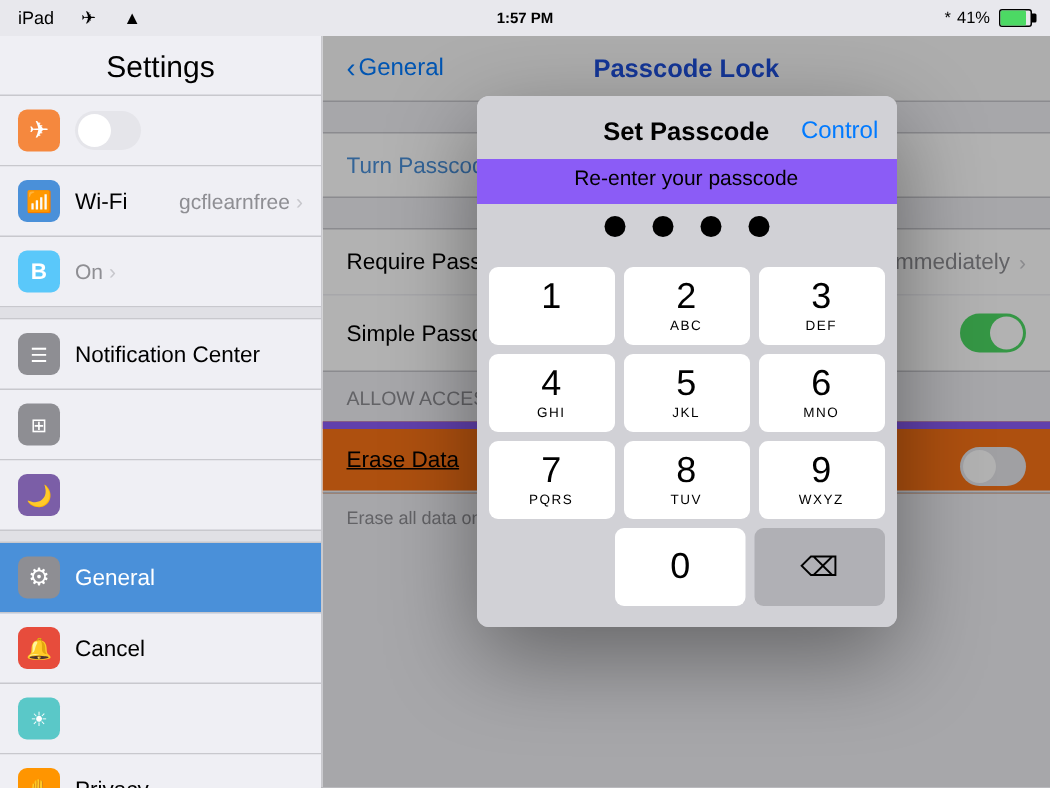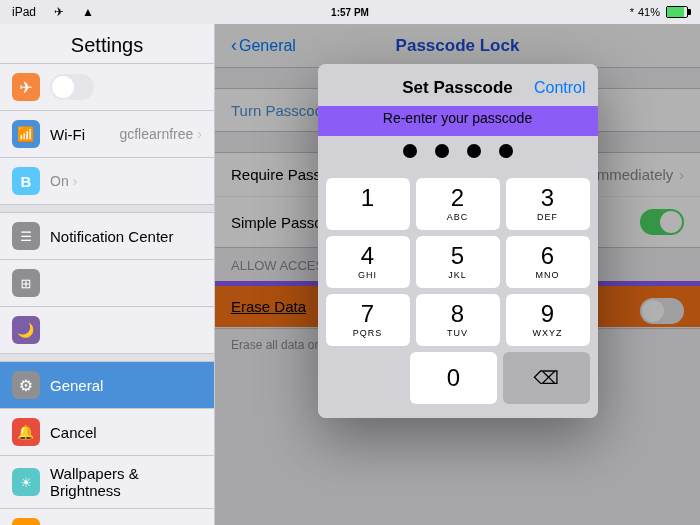--- a/index.html
+++ b/index.html
@@ -387,21 +387,20 @@
       <span class="item-label">General</span>
     </div>
 
     <div class="sidebar-item">
       <div class="item-icon icon-red" style="font-size:14px;">🔔</div>
       <span class="item-label">Cancel</span>
     </div>
 
     <div class="sidebar-item">
       <div class="item-icon icon-teal" style="font-size:13px;">☀</div>
-      <span class="item-label">Wallpapers &amp; Brightness</span>
     </div>
 
     <div class="sidebar-item">
       <div class="item-icon icon-orange2" style="font-size:14px;">✋</div>
       <span class="item-label">Privacy</span>
     </div>
 
   </div>
 
   <div class="right-pane">

